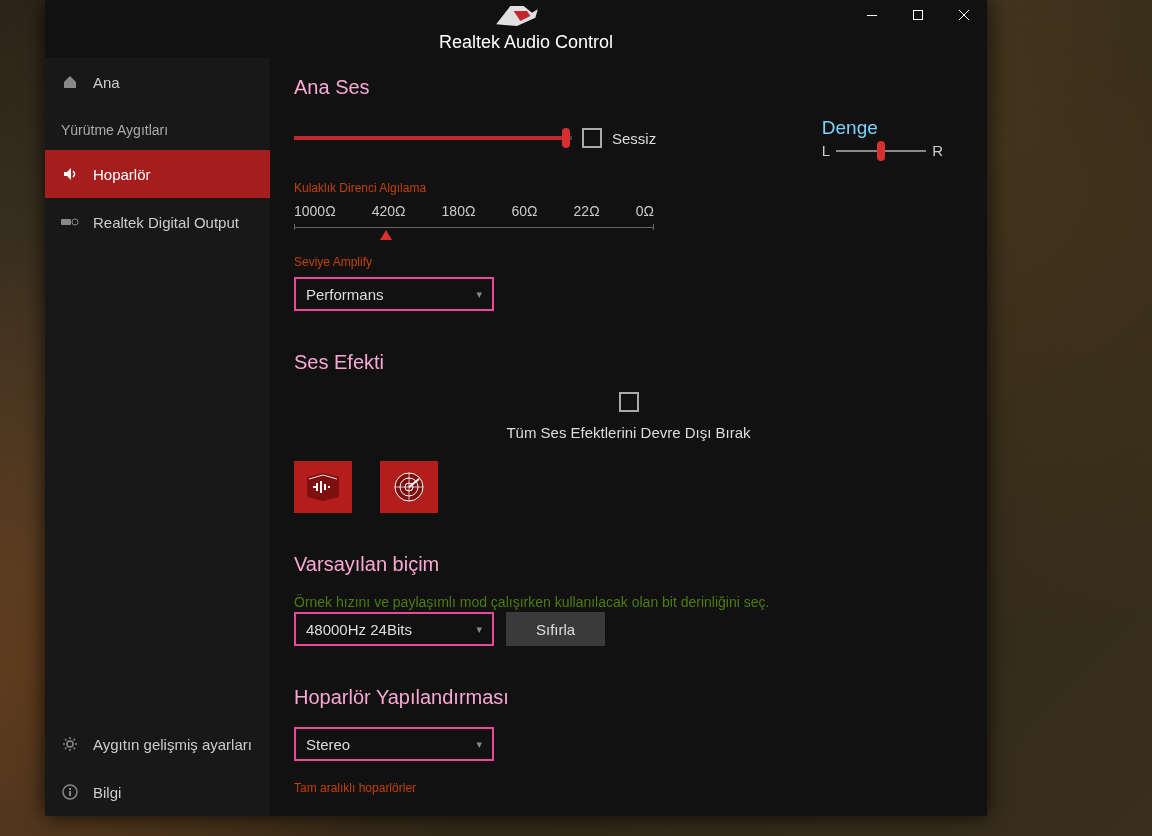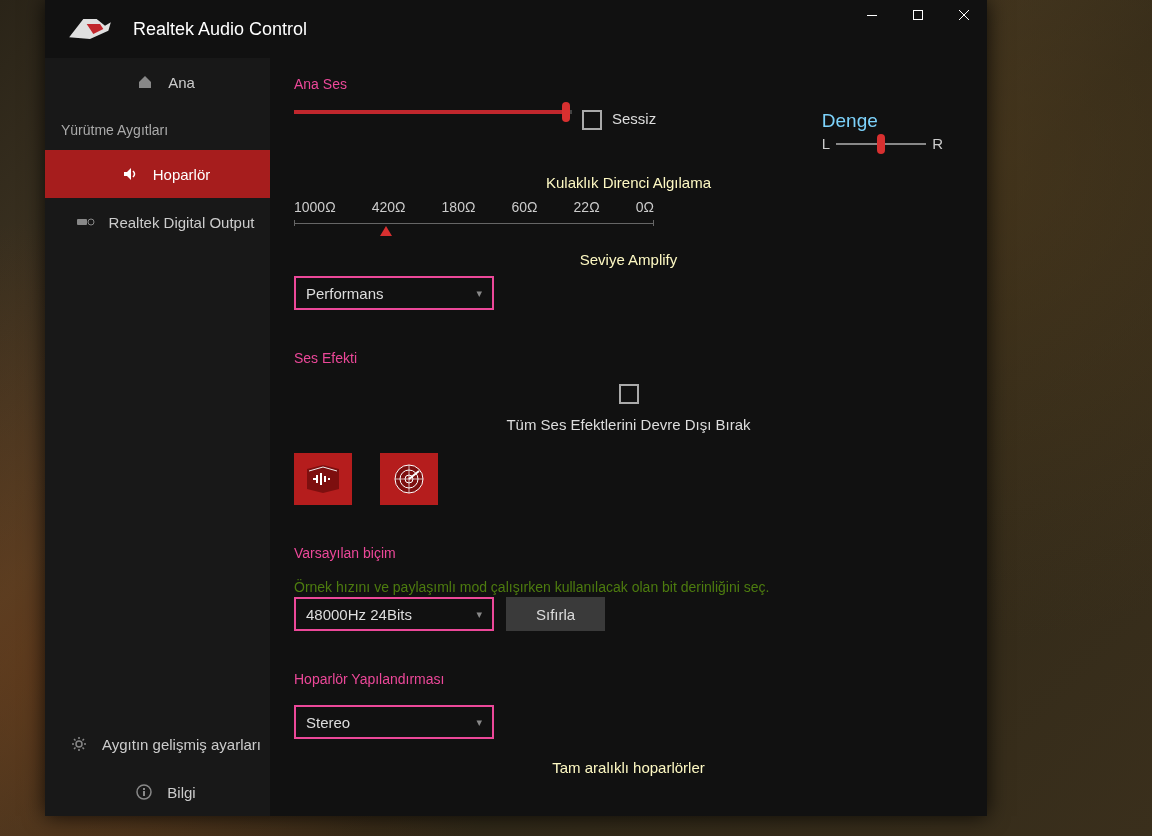--- a/index.html
+++ b/index.html
@@ -2,56 +2,56 @@
 <html><head>
 <meta charset="utf-8">
 <style>
 * { margin: 0; padding: 0; box-sizing: border-box; font-family: "Segoe UI", Arial, sans-serif; }
 body { width: 1152px; height: 836px; background: #3a3528; position: relative; overflow: hidden; }
 .desktop-bg { position: absolute; inset: 0; background: linear-gradient(135deg, #2a2418 0%, #4a3d28 30%, #2f2818 60%, #3a2f1c 100%); }
 .desktop-bg::before { content: ""; position: absolute; inset: 0; background: radial-gradient(circle at 85% 20%, rgba(80,60,30,.6), transparent 40%), radial-gradient(circle at 5% 80%, rgba(120,60,20,.5), transparent 35%); }
 
 .app-window { position: absolute; left: 45px; top: 0; width: 942px; height: 816px; background: #111; display: flex; flex-direction: column; box-shadow: 0 0 20px rgba(0,0,0,.8); }
 
-.titlebar { height: 58px; display: flex; align-items: center; padding-left: 20px; background: #111; position: relative; }
+.titlebar { height: 58px; display: flex; align-items: center; padding-left: 20px; background: #111; position: relative; flex-direction: column; }
 .logo { width: 50px; height: 32px; margin-right: 18px; display: flex; align-items: center; }
 .app-title { color: #fff; font-size: 18px; font-weight: 400; }
 .win-controls { position: absolute; right: 0; top: 0; display: flex; }
 .win-btn { width: 46px; height: 30px; display: flex; align-items: center; justify-content: center; color: #fff; font-size: 13px; cursor: pointer; }
 
 .app-body { flex: 1; display: flex; overflow: hidden; }
 
 .sidebar { width: 225px; background: #181818; display: flex; flex-direction: column; }
-.nav-item { height: 48px; display: flex; align-items: center; padding-left: 16px; color: #ccc; font-size: 15px; cursor: pointer; justify-content: center; }
+.nav-item { height: 48px; display: flex; align-items: center; padding-left: 16px; color: #ccc; font-size: 15px; cursor: pointer; }
 .nav-item.active { background: #a61d1d; color: #fff; }
 .nav-icon { width: 18px; height: 18px; margin-right: 14px; display: flex; align-items: center; justify-content: center; }
 .nav-section { padding: 16px 16px 12px; color: #aaa; font-size: 14px; }
 .sidebar-spacer { flex: 1; }
 
 .main { flex: 1; background: #111; padding: 12px 24px 0 24px; overflow-y: auto; position: relative; }
 .main::-webkit-scrollbar { width: 6px; }
 .main::-webkit-scrollbar-thumb { background: #444; }
 
-h2.section { color: #ec4899; font-size: 14px; font-weight: 400; margin-bottom: 18px; margin-top: 6px; }
+h2.section { color: #f9a8d4; font-size: 20px; font-weight: 400; margin-bottom: 18px; margin-top: 6px; }
 h2.section.mt { margin-top: 40px; }
 
-.volume-row { display: flex; align-items: flex-start; gap: 10px; margin-bottom: 22px; }
+.volume-row { display: flex; align-items: center; gap: 10px; margin-bottom: 22px; }
 .slider { position: relative; height: 4px; background: #444; }
 .slider-fill { position: absolute; left: 0; top: 0; bottom: 0; background: #c1272d; }
 .slider-thumb { position: absolute; top: 50%; width: 8px; height: 20px; background: #d83030; border-radius: 4px; transform: translate(-50%, -50%); cursor: pointer; }
 .vol-slider { width: 278px; }
 .checkbox { width: 20px; height: 20px; border: 2px solid #aaa; cursor: pointer; }
 .cb-label { color: #ddd; font-size: 15px; }
 
 .balance-block { margin-left: auto; margin-right: 20px; }
 .balance-label { color: #7dd3fc; font-size: 19px; margin-bottom: 3px; }
 .balance-row { display: flex; align-items: center; gap: 6px; color: #ccc; font-size: 15px; }
 .bal-slider { width: 90px; position: relative; height: 2px; background: #888; }
 
-.subhead { color: #fef9c3; font-size: 15px; margin-bottom: 8px; text-align: center; }
+.subhead { color: #c2410c; font-size: 12px; margin-bottom: 8px; }
 .imp-scale { position: relative; width: 360px; height: 34px; margin-bottom: 18px; }
 .imp-line { position: absolute; left: 0; right: 0; top: 24px; height: 1px; background: #666; }
 .imp-line::before, .imp-line::after { content: ""; position: absolute; width: 1px; height: 6px; background: #666; top: -3px; }
 .imp-line::before { left: 0; } .imp-line::after { right: 0; }
 .imp-ticks { position: absolute; left: 0; right: 0; top: 0; display: flex; justify-content: space-between; color: #ccc; font-size: 14px; }
 .imp-marker { position: absolute; top: 27px; left: 24%; width: 0; height: 0; border-left: 6px solid transparent; border-right: 6px solid transparent; border-bottom: 10px solid #d83030; }
 
 .dropdown { width: 200px; height: 34px; border: 2px solid #ec4899; background: #111; color: #ddd; display: flex; align-items: center; justify-content: space-between; padding: 0 10px; font-size: 15px; cursor: pointer; }
 .dropdown .chev { font-size: 11px; color: #888; }
 

